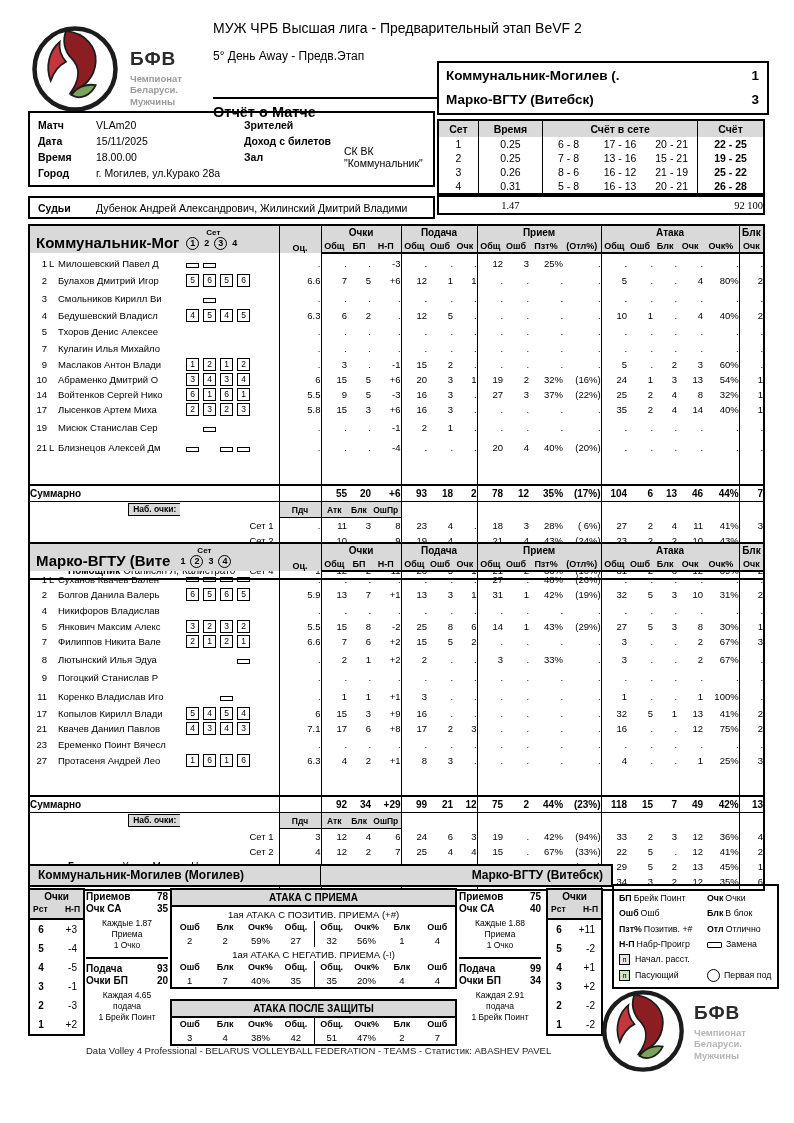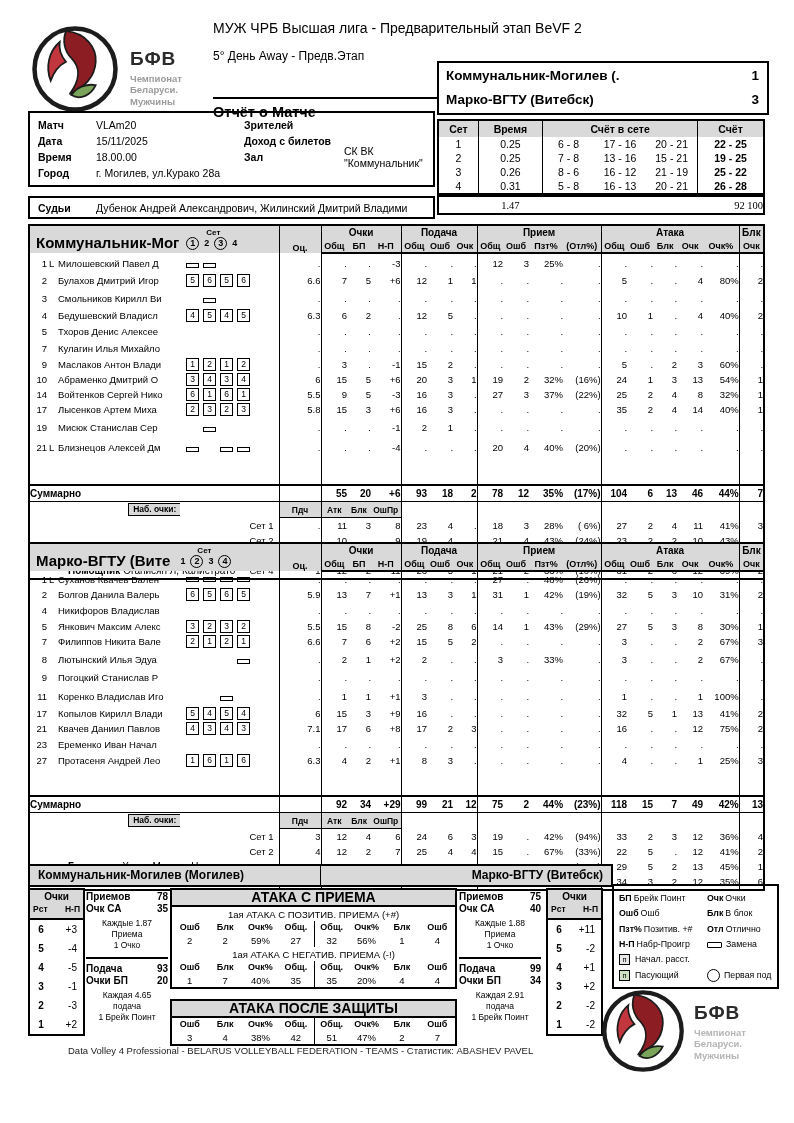--- a/index.html
+++ b/index.html
@@ -101,21 +101,21 @@
   .pn{width:22px;text-align:center;font-weight:bold;font-size:10px;}
   .pv{flex:1;text-align:right;padding-right:6px;font-size:10px;}
 
   .statsblk{width:82px;font-size:10px;}
   .sline{display:flex;justify-content:space-between;font-weight:bold;line-height:12px;}
   .snote{text-align:center;font-size:8.5px;margin-top:3px;}
   .snote div{line-height:11px;}
   .sdiv{border-top:2px solid #000;margin:6px 0 4px 0;}
 
   .atkbox{border:2px solid #000;width:283px;background:#fff;}
-  .atitle{background:#d9d9d9;border-bottom:2px solid #000;font-size:14px;font-weight:bold;text-align:center;height:15px;line-height:15px;}
+  .atitle{background:#d9d9d9;border-bottom:2px solid #000;font-size:10px;font-weight:bold;text-align:center;height:15px;line-height:15px;}
   .asub{font-size:9.5px;text-align:center;height:14px;line-height:15px;}
   .agrid{display:grid;grid-template-columns:repeat(8,1fr);}
   .ac{text-align:center;font-size:9.5px;line-height:13px;}
   .ac.hd{font-weight:bold;font-size:9px;}
   .ac.amid{border-left:1px solid #000;}
 
   .legend{border:2px solid #000;padding:4px 5px;font-size:8.8px;}
   .lrow{display:flex;height:15.5px;align-items:center;}
   .li{width:88px;white-space:nowrap;}
   .li.li2{flex:1;width:auto;}
@@ -1127,21 +1127,21 @@
             <td class="st">.</td>
             <td class="st">.</td>
             <td class="st bl">16</td>
             <td class="st">.</td>
             <td class="st">.</td>
             <td class="st">12</td>
             <td class="st">75%</td>
             <td class="st bl">2</td>
           </tr>
           <tr class="prow">
-            <td class="namec"><span class="pnum">23</span><span class="plib"></span><span class="pname">Еременко Иван Начал</span></td>
+            <td class="namec"><span class="pnum">23</span><span class="plib"></span><span class="pname">Еременко Поинт Вячесл</span></td>
             <td class="setsc"><span class="slot"></span><span class="slot"></span><span class="slot"></span><span class="slot"></span></td>
             <td class="st bl">.</td>
             <td class="st bl">.</td>
             <td class="st">.</td>
             <td class="st">.</td>
             <td class="st bl">.</td>
             <td class="st">.</td>
             <td class="st">.</td>
             <td class="st bl">.</td>
             <td class="st">.</td>
@@ -1596,15 +1596,15 @@
     <div class="blogotext">
       <div class="abbr">БФВ</div>
       <div class="cap light">
           <div>Чемпионат</div>
           <div>Беларуси.</div>
           <div>Мужчины</div>
         </div>
     </div>
   </div>
 
-  <div class="abs footer" style="left:68px;top:1045px;">Data Volley 4 Professional - BELARUS VOLLEYBALL FEDERATION - TEAMS - Статистик: ABASHEV PAVEL</div>
+  <div class="abs footer" style="left:86px;top:1045px;">Data Volley 4 Professional - BELARUS VOLLEYBALL FEDERATION - TEAMS - Статистик: ABASHEV PAVEL</div>
 
 </div>
 
 </body></html>

